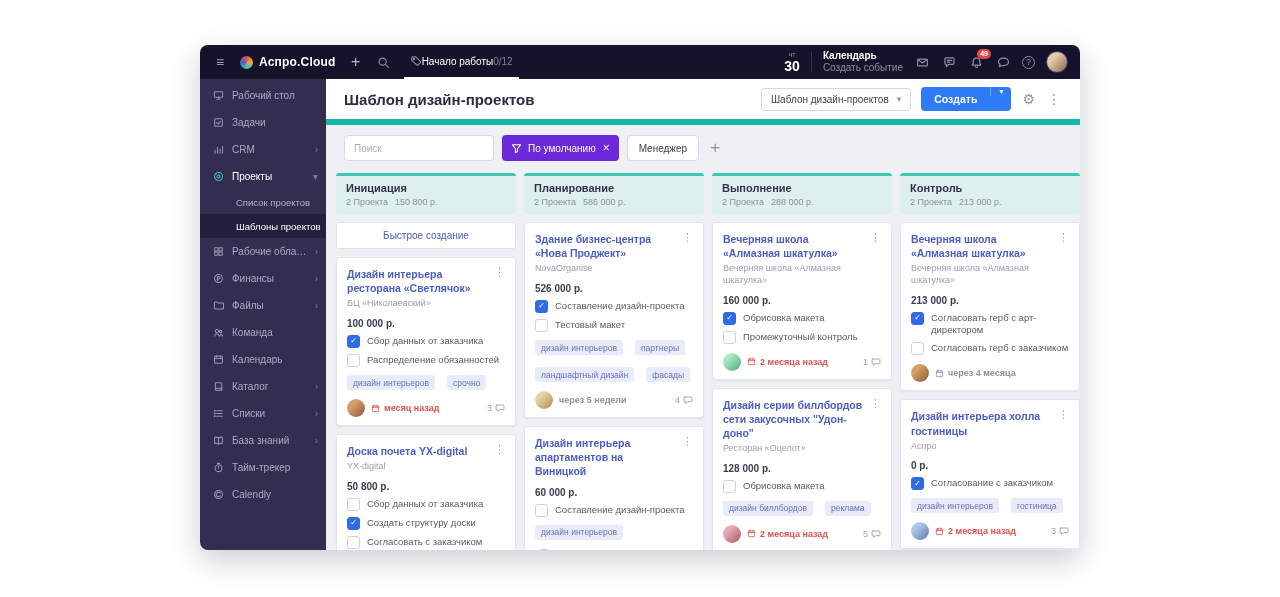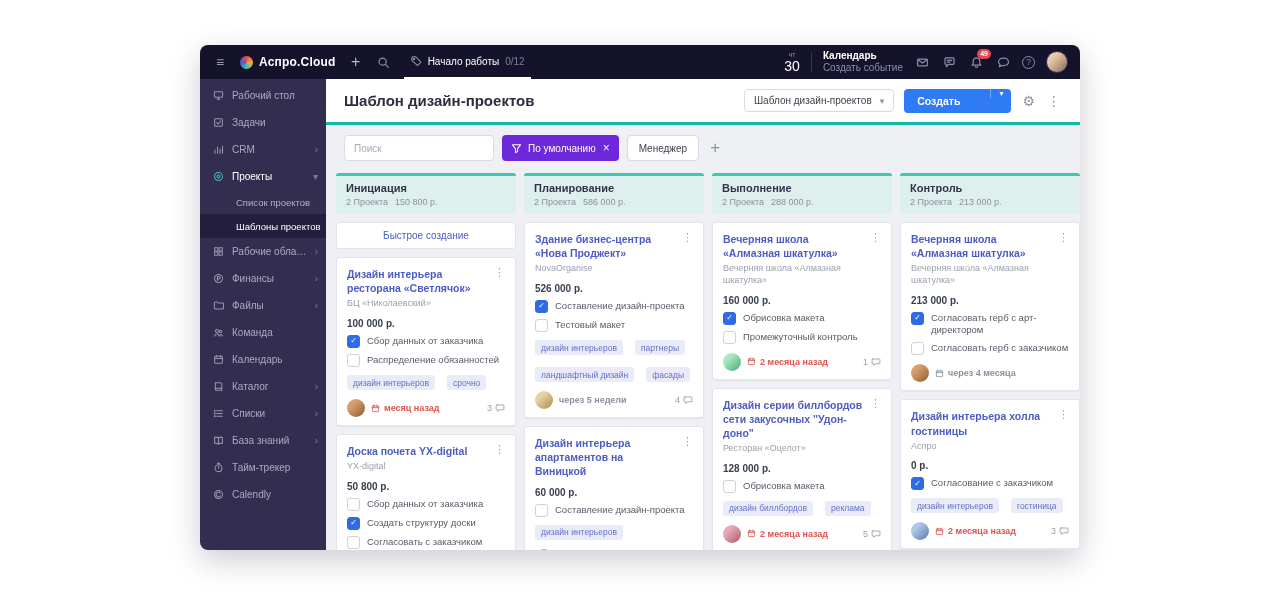--- a/index.html
+++ b/index.html
@@ -11,27 +11,27 @@
 
   
   .topbar { height:34px; flex:none; background:#14132b; display:flex; align-items:center; padding:0 12px; gap:12px; color:#a5a2bd; }
   .tb-icn { display:inline-flex; align-items:center; justify-content:center; width:16px; height:16px; color:#8f8caa; font-size:13px; position:relative; cursor:pointer; }
   .tb-icn svg { width:13px; height:13px; }
   .ham { font-size:14px; color:#9b98b4; }
   .logo { display:flex; align-items:center; gap:6px; cursor:pointer; }
   .logo-mark { width:13px; height:13px; border-radius:50%; background:conic-gradient(#e34f4f,#f2a93b,#3fc2b4,#4a5dc7,#e34f4f); }
   .logo-text { color:#fff; font-size:12px; font-weight:700; letter-spacing:.2px; }
   .plus { font-size:16px; color:#b9b6cf; }
-  .onboarding { align-self:stretch; display:flex; align-items:center; gap:6px; padding:0 6px; border-bottom:2px solid #ffffff; color:#fff; font-size:10px; cursor:pointer; }
+  .onboarding { align-self:stretch; display:flex; align-items:center; padding:0 6px; border-bottom:2px solid #ffffff; color:#fff; font-size:10px; cursor:pointer; }
   .onboarding svg { width:12px; height:12px; color:#8f8caa; }
   .ob-progress { color:#7f7c9c; }
   .tb-right { margin-left:auto; display:flex; align-items:center; gap:11px; }
   .date { display:flex; flex-direction:column; align-items:center; line-height:1; cursor:pointer; }
   .dow { font-size:7px; color:#8f8caa; margin-bottom:1px; }
-  .day { font-size:14px; color:#fff; font-weight:400; }
+  .day { font-size:14px; color:#fff; font-weight:700; }
   .tb-divider { width:1px; height:20px; background:#34325a; }
   .cal-widget { display:flex; flex-direction:column; line-height:1.25; cursor:pointer; }
   .cal-t { font-size:10px; color:#fff; font-weight:700; }
   .cal-s { font-size:10px; color:#8f8caa; }
   .badge { position:absolute; top:-5px; right:-7px; background:#e5484d; color:#fff; font-size:7px; font-style:normal; padding:1px 3px; border-radius:6px; font-weight:700; line-height:1.2; }
   .q-icn { width:13px; height:13px; border:1.2px solid #8f8caa; border-radius:50%; font-size:9px; display:inline-flex; align-items:center; justify-content:center; color:#8f8caa; cursor:pointer; }
   .avatar-top { width:22px; height:22px; border-radius:50%; background:linear-gradient(135deg,#e8c9a8 30%,#8a6a55); border:1px solid #3a3860; cursor:pointer; }
 
   
   .app-body { flex:1; display:flex; min-height:0; }
@@ -40,25 +40,25 @@
   .sb-item svg { width:11px; height:11px; flex:none; opacity:.85; }
   .sb-ic { display:inline-flex; }
   .sb-label { flex:1; white-space:nowrap; overflow:hidden; text-overflow:ellipsis; }
   .sb-chev { color:#7b7898; font-size:10px; }
   .sb-item.active { color:#ffffff; }
   .sb-item.active svg { color:#3fc2b4; opacity:1; }
   .sb-sub { height:24px; display:flex; align-items:center; padding-left:36px; font-size:9.5px; color:#b4b0ca; cursor:pointer; }
   .sb-sub.selected { background:#231f3c; color:#fff; }
 
   .main { flex:1; min-width:0; display:flex; flex-direction:column; background:#eef0f4; }
-  .page-header { background:#fff; height:46px; flex:none; display:flex; align-items:center; gap:10px; padding:0 18px; border-bottom:3px solid #14b8a6; }
+  .page-header { background:#fff; height:46px; flex:none; display:flex; align-items:center; gap:10px; padding:0 18px; border-bottom:6px solid #14b8a6; }
   .page-title { margin:0 auto 0 0; font-size:15px; font-weight:700; color:#2d2d40; }
   .tpl-select { display:flex; align-items:center; gap:8px; border:1px solid #d7dbe3; border-radius:4px; padding:5px 9px; font-size:10px; color:#3e424c; background:#fff; cursor:pointer; }
   .tpl-select .chev { color:#8d93a2; font-size:9px; }
-  .create-btn { display:flex; align-items:flex-start; background:#2f7af5; border-radius:4px; color:#fff; font-size:10.5px; overflow:hidden; cursor:pointer;gap:17px; }
+  .create-btn { display:flex; align-items:flex-start; background:#2f7af5; border-radius:4px; color:#fff; font-size:10.5px; overflow:hidden; cursor:pointer; }
   .create-main { padding:6px 13px; font-weight:700; }
   .create-arrow { padding:0 8px; border-left:1px solid rgba(255,255,255,.35); display:flex; align-items:center; font-size:8px; }
   .hdr-icn { color:#8d93a2; font-size:14px; padding:0 1px; cursor:pointer; }
 
   .filter-row { flex:none; display:flex; align-items:center; gap:8px; padding:10px 18px; }
   .search { width:150px; height:26px; border:1px solid #d7dbe3; border-radius:4px; padding:0 9px; font-size:10px; color:#3e424c; outline:none; background:#fff; font-family:inherit; }
   .search::placeholder { color:#a6abb7; }
   .chip { height:26px; display:flex; align-items:center; gap:6px; background:#6d28d9; color:#fff; border-radius:4px; padding:0 9px; font-size:10px; cursor:pointer; }
   .chip svg { width:11px; height:11px; }
   .chip-x { font-size:12px; opacity:.95; margin-left:1px; }

